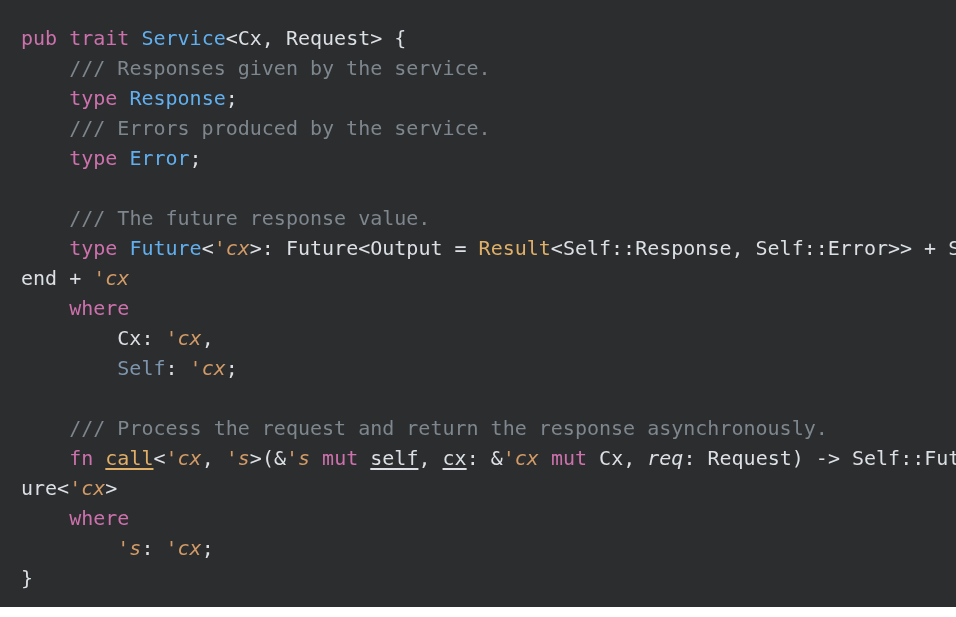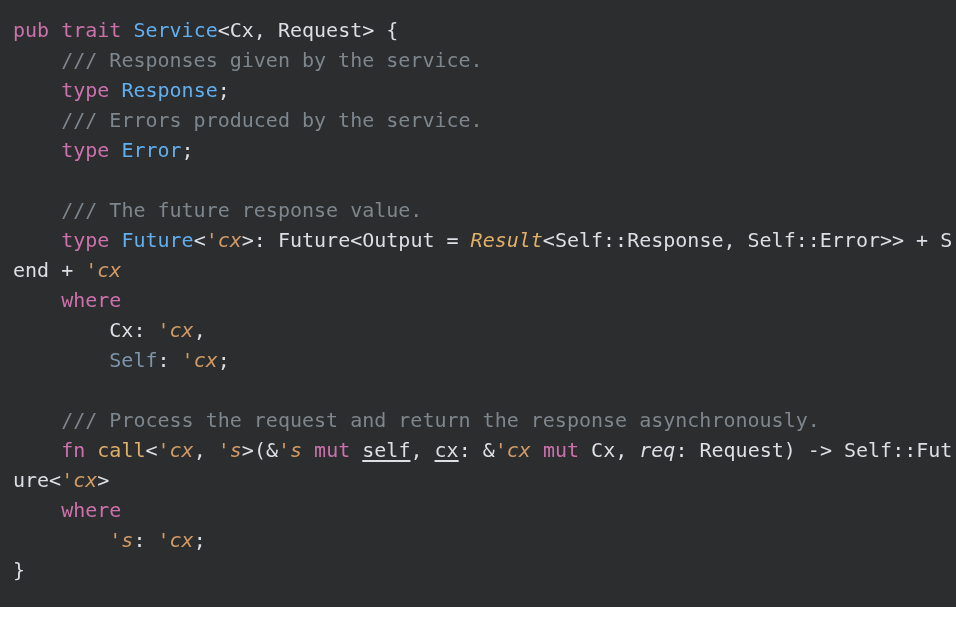--- a/index.html
+++ b/index.html
@@ -15,46 +15,47 @@
   }
   .code-window {
     box-sizing: border-box;
     width: 956px;
     height: 607px;
     background: var(--bg, #2b2d2e);
     padding: 11px 8px 0 9px;
     overflow: hidden;
   }
   .code {
-    margin: 4px;
+    margin: 12px;
     font-family: "DejaVu Sans Mono", monospace;
     font-size: 20px;
     line-height: 30px;
     white-space: pre;
     color: var(--plain, #dcdfe4);
   }
   .code-line {
     height: 30px;
     white-space: pre;
   }
   .tok-kw   { color: var(--kw); }
   .tok-ty   { color: var(--ty); }
   .tok-lt   { color: var(--lt); font-style: italic; }
-  .tok-bi   { color: var(--bi); font-style: italic; }
+  .tok-bi   { color: var(--bi); }
   .tok-cm   { color: var(--cm); }
   .tok-self { color: var(--self); }
   .tok-pl   { color: var(--plain); }
   .tok-it   { font-style: italic; text-align: center; }
   .tok-link {
     color: var(--plain);
     text-decoration: underline;
     text-underline-offset: 3px;
   }
   .tok-fnlink {
     color: var(--bi);
+    text-decoration: underline;
     text-underline-offset: 3px;
   }
 </style>
 </head>
 <body>
 
 <div class="code-window">
   <pre class="code" id="code-root"><div class="code-line"><span class="tok tok-kw">pub</span><span class="tok tok-pl"> </span><span class="tok tok-kw">trait</span><span class="tok tok-pl"> </span><span class="tok tok-ty">Service</span><span class="tok tok-pl">&lt;Cx, Request&gt; {</span></div><div class="code-line"><span class="tok tok-pl">    </span><span class="tok tok-cm">/// Responses given by the service.</span></div><div class="code-line"><span class="tok tok-pl">    </span><span class="tok tok-kw">type</span><span class="tok tok-pl"> </span><span class="tok tok-ty">Response</span><span class="tok tok-pl">;</span></div><div class="code-line"><span class="tok tok-pl">    </span><span class="tok tok-cm">/// Errors produced by the service.</span></div><div class="code-line"><span class="tok tok-pl">    </span><span class="tok tok-kw">type</span><span class="tok tok-pl"> </span><span class="tok tok-ty">Error</span><span class="tok tok-pl">;</span></div><div class="code-line">&nbsp;</div><div class="code-line"><span class="tok tok-pl">    </span><span class="tok tok-cm">/// The future response value.</span></div><div class="code-line"><span class="tok tok-pl">    </span><span class="tok tok-kw">type</span><span class="tok tok-pl"> </span><span class="tok tok-ty">Future</span><span class="tok tok-pl">&lt;</span><span class="tok tok-lt">'cx</span><span class="tok tok-pl">&gt;: Future&lt;Output = </span><span class="tok tok-bi">Result</span><span class="tok tok-pl">&lt;Self::Response, Self::Error&gt;&gt; + S</span></div><div class="code-line"><span class="tok tok-pl">end + </span><span class="tok tok-lt">'cx</span></div><div class="code-line"><span class="tok tok-pl">    </span><span class="tok tok-kw">where</span></div><div class="code-line"><span class="tok tok-pl">        Cx: </span><span class="tok tok-lt">'cx</span><span class="tok tok-pl">,</span></div><div class="code-line"><span class="tok tok-pl">        </span><span class="tok tok-self">Self</span><span class="tok tok-pl">: </span><span class="tok tok-lt">'cx</span><span class="tok tok-pl">;</span></div><div class="code-line">&nbsp;</div><div class="code-line"><span class="tok tok-pl">    </span><span class="tok tok-cm">/// Process the request and return the response asynchronously.</span></div><div class="code-line"><span class="tok tok-pl">    </span><span class="tok tok-kw">fn</span><span class="tok tok-pl"> </span><span class="tok tok-fnlink">call</span><span class="tok tok-pl">&lt;</span><span class="tok tok-lt">'cx</span><span class="tok tok-pl">, </span><span class="tok tok-lt">'s</span><span class="tok tok-pl">&gt;(&amp;</span><span class="tok tok-lt">'s</span><span class="tok tok-pl"> </span><span class="tok tok-kw">mut</span><span class="tok tok-pl"> </span><span class="tok tok-link">self</span><span class="tok tok-pl">, </span><span class="tok tok-link">cx</span><span class="tok tok-pl">: &amp;</span><span class="tok tok-lt">'cx</span><span class="tok tok-pl"> </span><span class="tok tok-kw">mut</span><span class="tok tok-pl"> Cx, </span><span class="tok tok-it">req</span><span class="tok tok-pl">: Request) -&gt; Self::Fut</span></div><div class="code-line"><span class="tok tok-pl">ure&lt;</span><span class="tok tok-lt">'cx</span><span class="tok tok-pl">&gt;</span></div><div class="code-line"><span class="tok tok-pl">    </span><span class="tok tok-kw">where</span></div><div class="code-line"><span class="tok tok-pl">        </span><span class="tok tok-lt">'s</span><span class="tok tok-pl">: </span><span class="tok tok-lt">'cx</span><span class="tok tok-pl">;</span></div><div class="code-line"><span class="tok tok-pl">}</span></div></pre>
 </div>
 

